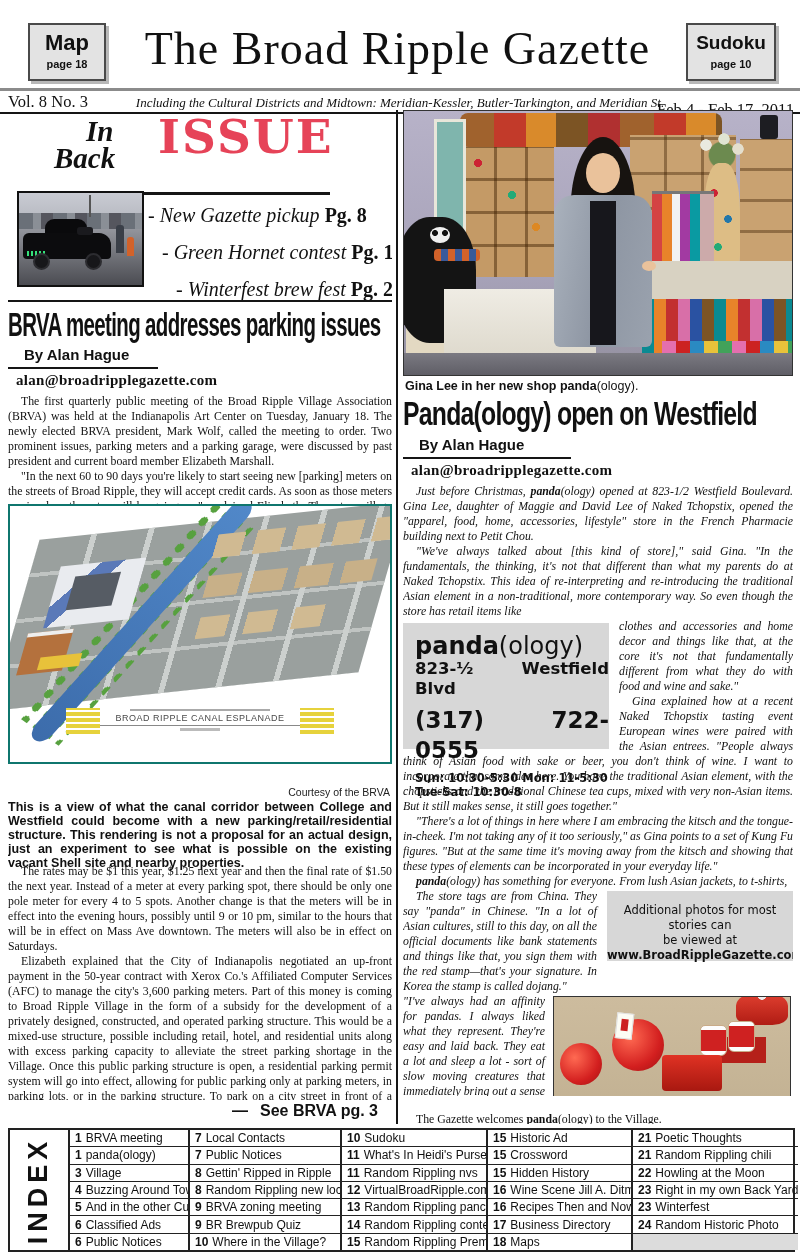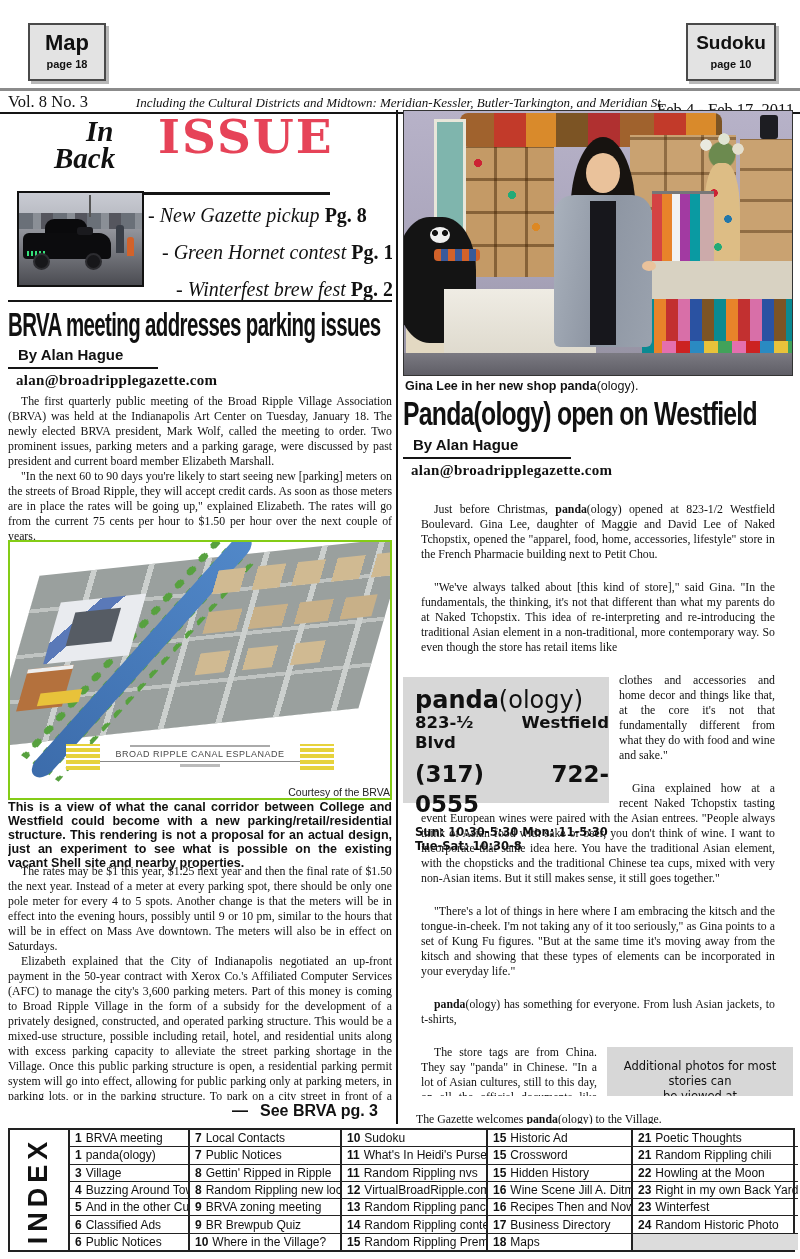--- a/index.html
+++ b/index.html
@@ -55,32 +55,32 @@
   .cp-wheel{position:absolute;top:60px;width:13px;height:13px;background:#17171a;border:2px solid #2c2c30;border-radius:50%;}
   .cp-w1{left:14px;} .cp-w2{left:66px;}
   .cp-man{position:absolute;left:97px;top:32px;width:8px;height:28px;background:#3a3f48;border-radius:3px 3px 0 0;}
   .cp-kid{position:absolute;left:108px;top:44px;width:7px;height:19px;background:#d2622a;border-radius:3px 3px 0 0;}
 
   .lc-rule{position:absolute;left:0;top:184px;width:384px;height:2px;background:#151515;}
   .headline-wrap{position:absolute;left:0;top:190px;width:384px;height:40px;overflow:visible;}
   .headline{display:inline-block;font-family:"Liberation Sans",sans-serif;font-weight:bold;
         font-size:33px;letter-spacing:-1px;white-space:nowrap;transform-origin:0 0;}
   .h1-scale{transform:scaleX(0.62);}
-  .byline{position:absolute;left:10px;font-family:"Liberation Sans",sans-serif;font-weight:bold;font-size:15px;text-align:center;}
+  .byline{position:absolute;left:16px;font-family:"Liberation Sans",sans-serif;font-weight:bold;font-size:15px;text-align:center;}
   .by1{top:230px;}
   .byline-rule{position:absolute;left:0;width:150px;height:2px;background:#151515;}
   .br1{top:251px;}
   .email{position:absolute;left:8px;font-weight:bold;font-size:15px;letter-spacing:.3px;}
   .em1{top:256px;}
   .body{text-align:justify;font-size:11.8px;line-height:15px;}
   .body p{margin:0;}
   .indent{text-indent:13px;}
   .body1{position:absolute;left:0;top:278px;width:384px;}
 
-  .canal-fig{position:absolute;left:0;top:424px;width:380px;height:256px;border:2px solid #84cc16;
+  .canal-fig{position:absolute;left:0;top:388px;width:380px;height:256px;border:2px solid #0f766e;
         background:#fff;overflow:hidden;}
   .pl-base{position:absolute;left:4px;top:14px;width:370px;height:172px;
         background:#9aa09e;transform:rotate(-6deg) skewX(-22deg) scaleY(.96);
         background-image:repeating-linear-gradient(90deg,transparent 0 52px,#ccd0ce 52px 58px),
                          repeating-linear-gradient(0deg,transparent 0 42px,#c0c4c2 42px 46px);}
   .pl-canal{position:absolute;left:118px;top:-40px;width:24px;height:270px;border-radius:12px;
         background:linear-gradient(#5188c9,#3c6cab);transform:rotate(34deg);}
   .pl-green{position:absolute;width:60px;height:250px;left:96px;top:-30px;transform:rotate(34deg);
         background:radial-gradient(circle 5px at 8px 9px,#57a13f 90%,transparent 92%) 0 0/17px 15px repeat;}
   .pl-blocks1{position:absolute;right:6px;top:14px;width:180px;height:24px;
@@ -170,21 +170,21 @@
   .gp-hand{position:absolute;left:238px;top:150px;width:14px;height:10px;border-radius:50%;background:#eac29b;}
 
   .caption1{position:absolute;left:2px;top:269px;font-family:"Liberation Sans",sans-serif;font-size:12.5px;}
   .cap-b{font-weight:bold;}
   .headline-wrap2{position:absolute;left:0;top:285px;width:390px;height:40px;}
   .h2-scale{transform:scaleX(0.75);}
   .by2{top:326px;}
   .br2{top:347px;width:168px;}
   .em2{top:352px;}
   .flow{position:absolute;left:0;top:374px;width:390px;height:612px;overflow:hidden;}
-  .flow p{margin:18px;}
+  .flow p{margin:0;font-style:italic;}
   .info-box{float:left;width:206px;height:126px;background:#d7d7d7;margin:4px 10px 2px 0;
         font-family:"DejaVu Sans",sans-serif;padding:10px 0 0 12px;box-sizing:border-box;}
   .ib-name{font-size:24px;line-height:26px;}
   .ib-name .nb{font-weight:bold;}
   .ib-addr{font-size:16.5px;font-weight:bold;line-height:20px;}
   .ib-phone{font-size:23px;font-weight:bold;line-height:30px;margin-top:6px;}
   .ib-hours{font-size:11.5px;font-weight:bold;line-height:14px;margin-top:6px;}
   .more-box{float:right;width:186px;height:70px;background:#d7d7d7;margin:2px 0 4px 10px;
         font-family:"DejaVu Sans",sans-serif;font-size:11.5px;text-align:center;
         padding-top:12px;box-sizing:border-box;line-height:15px;}
@@ -224,20 +224,21 @@
 </style>
 </head>
 <body>
 
 <div class="page">
 
   <div class="badge badge-map">
     <span class="bt">Map</span>
     <span class="bp">page 18</span>
   </div>
+  <div class="masthead-title">The Broad Ripple Gazette</div>
   <div class="badge badge-sudoku">
     <span class="bt">Sudoku</span>
     <span class="bp">page 10</span>
   </div>
   <div class="rule-gray"></div>
   <div class="vol-row">
     <span class="vol-left">Vol. 8  No. 3</span>
     <span class="vol-center">Including the Cultural Districts and Midtown: Meridian-Kessler, Butler-Tarkington, and Meridian St.</span>
     <span class="vol-right">Feb 4 - Feb 17, 2011</span>
   </div>

